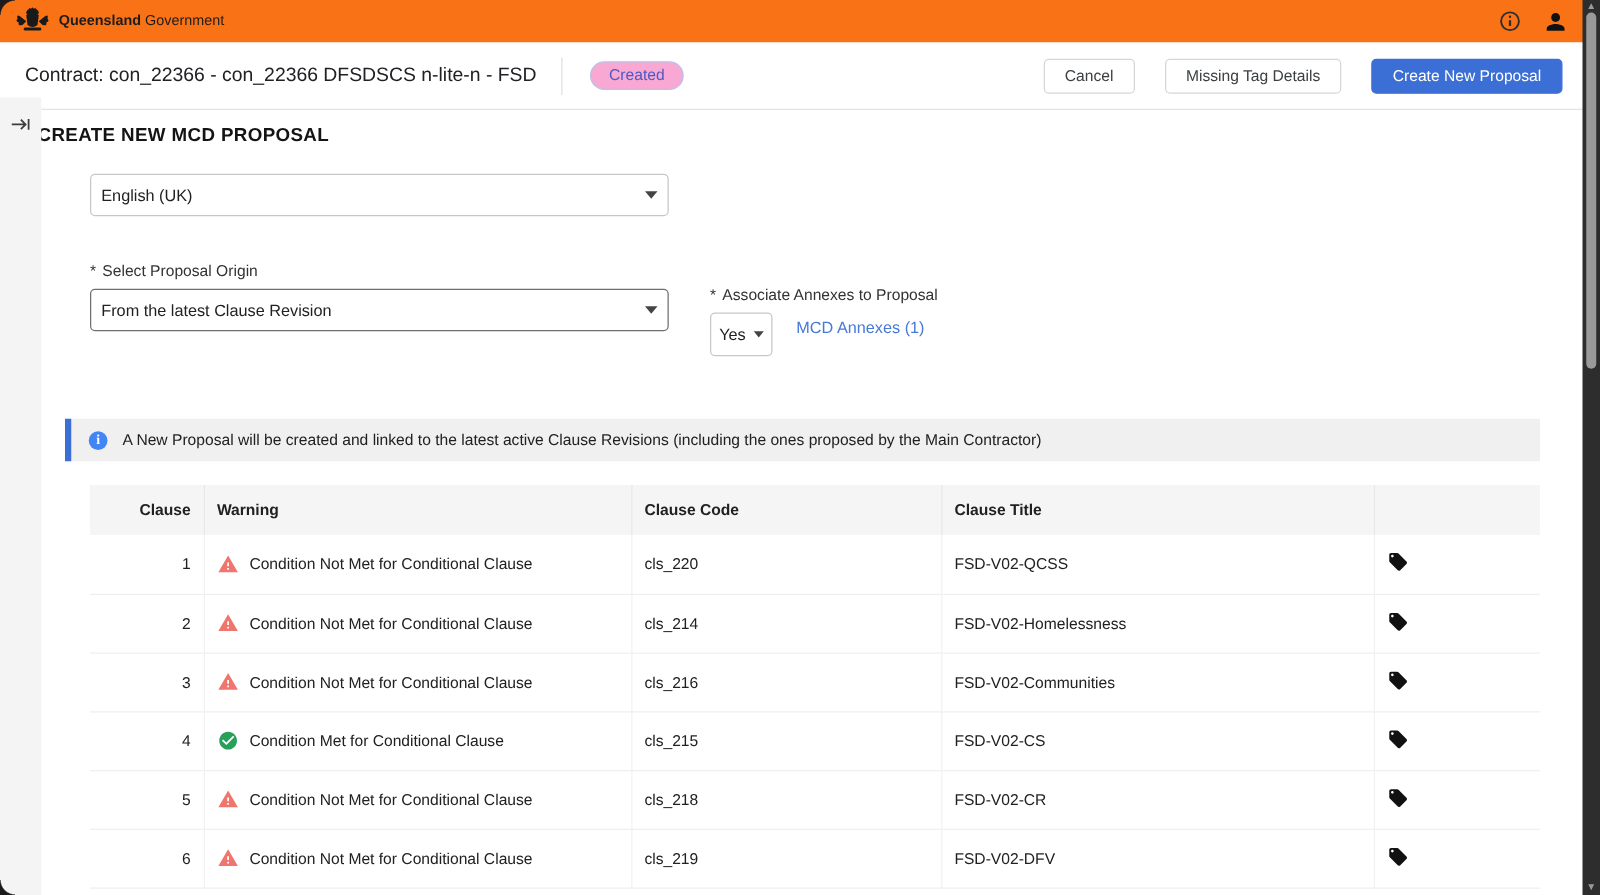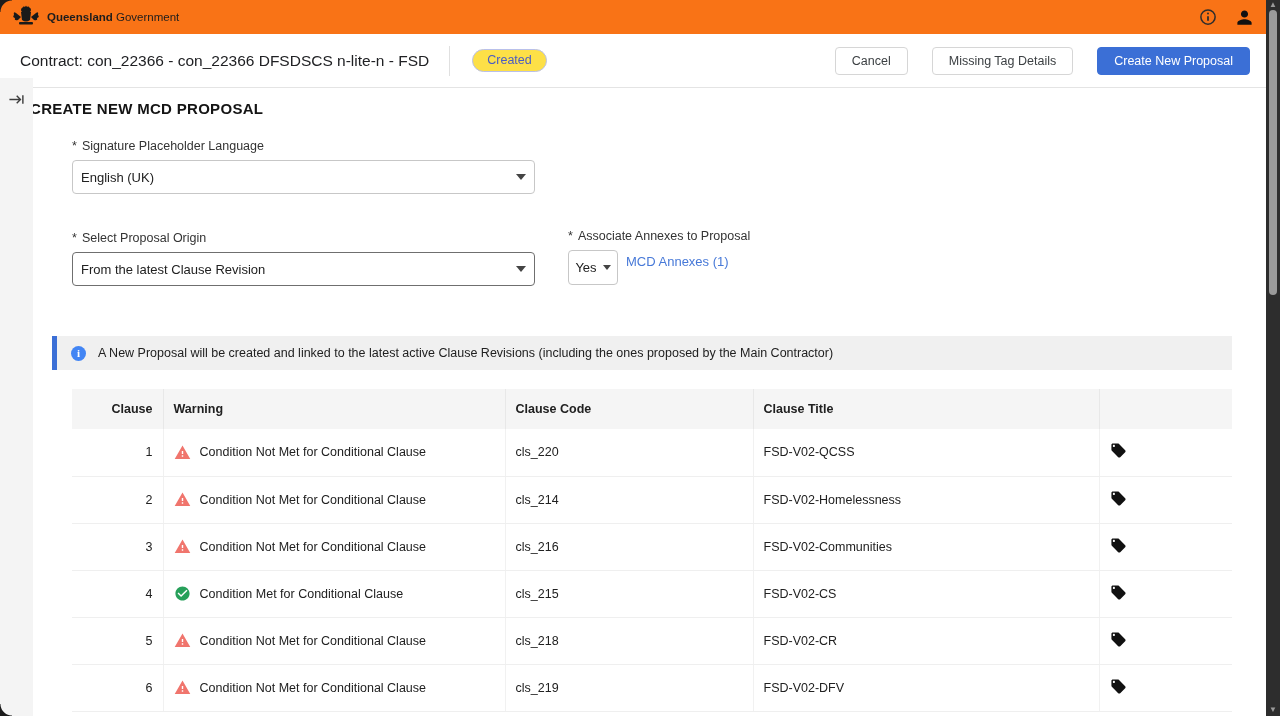--- a/index.html
+++ b/index.html
@@ -15,21 +15,21 @@
   .brand { display:flex; align-items:center; gap:7px; }
   .brand-text { font-size:11.5px; color:#1d1d1d; }
   .brand-text b { font-weight:700; }
   .topbar-right { margin-left:auto; display:flex; align-items:center; gap:16px; }
   .icon-btn { width:20px; height:20px; display:flex; align-items:center; justify-content:center; cursor:pointer; }
 
   
   .contract-bar { height:54px; background:#fff; border-bottom:1px solid #e4e4e4; display:flex; align-items:center; padding:0 30px 0 20px; }
   .contract-title { font-size:15.5px; color:#202124; white-space:nowrap; }
   .vdivider { width:1px; height:30px; background:#e0e0e0; margin:0 22px 0 20px; }
-  .badge { font-size:12.5px; color:var(--c-badge-text); border:1.5px solid var(--c-badge-border); background:#fde047; border-radius:14px; padding:4px 14px; line-height:1; }
+  .badge { font-size:12.5px; color:var(--c-badge-text); border:1.5px solid var(--c-badge-border); background:#f9a8d4; border-radius:14px; padding:4px 14px; line-height:1; }
   .header-buttons { margin-left:auto; display:flex; gap:24px; }
   .btn { height:28px; border-radius:4px; font-size:12.5px; font-family:inherit; padding:0 16px; cursor:pointer; font-weight:500; }
   .btn.ghost { background:#fff; border:1px solid #d6d6d6; color:#3c4043; }
   .btn.primary { background:var(--c-primary); border:1px solid var(--c-primary); color:#ffffff; }
 
   
   .side-rail { position:absolute; left:0; top:78px; bottom:0; width:33px; background:#f4f4f4; z-index:5; }
   .rail-icon { margin:12px auto 0; width:18px; height:18px; display:flex; align-items:center; justify-content:center; cursor:pointer; color:#3c3c3c; }
 
   .main { position:relative; }
@@ -37,21 +37,21 @@
 
   .form-area { display:flex; gap:33px; padding:22px 0 0 72px; }
   .field-label { font-size:12.5px; color:#333; margin-bottom:7px; }
   .req { color:#333; margin-right:5px; }
   .select-box { width:463px; height:34px; border:1px solid #c7c7c7; border-radius:4px; background:#fff;
                 display:flex; align-items:center; padding:0 8px; font-size:13px; color:#212121; cursor:pointer; }
   .select-box.active { border-color:#6f6f6f; }
   .caret { margin-left:auto; width:0; height:0; border-left:5px solid transparent; border-right:5px solid transparent; border-top:6px solid #444; }
   .field-group + .field-group { }
 
-  .annex-group .inline { display:flex; align-items:flex-start; gap:8px; }
+  .annex-group .inline { display:flex; align-items:flex-start; gap:19px; }
   .mini-select { width:50px; height:35px; border:1px solid #c7c7c7; border-radius:4px; background:#fff;
                  display:flex; align-items:center; justify-content:center; gap:6px; font-size:13px; color:#212121; cursor:pointer; }
   .mini-select .caret { margin:0; border-top-width:5px; border-left-width:4px; border-right-width:4px; }
   .annex-link { font-size:13px; color:var(--c-link); text-decoration:none; margin-top:4px; cursor:pointer; }
 
   
   .info-banner { margin:50px 48px 0 52px; background:#f0f0f0; border-left:5px solid var(--c-primary);
                  display:flex; align-items:center; gap:12px; height:34px; padding-left:14px; }
   .info-circle { width:15px; height:15px; border-radius:50%; background:var(--c-info); color:#fff;
                  font-size:11px; font-weight:700; font-family:"Liberation Serif", serif;
@@ -133,23 +133,20 @@
       <path d="M11.59 7.41 15.17 11H2v2h13.17l-3.58 3.59L13 18l6-6-6-6-1.41 1.41zM20 6v12h2V6h-2z"></path>
     </svg>
   </div>
 </aside>
 
 <main class="main">
   <h1 class="page-heading">CREATE NEW MCD PROPOSAL</h1>
 
   <div class="form-area">
     <div class="field-group">
-      <div class="field-label">
-        <span class="req">*</span><span>Signature Placeholder Language</span>
-      </div>
       <div class="select-box">
         <span>English (UK)</span>
         <span class="caret"></span>
       </div>
 
       <div style="height:37px"></div>
 
       <div class="field-label">
         <span class="req">*</span><span>Select Proposal Origin</span>
       </div>

